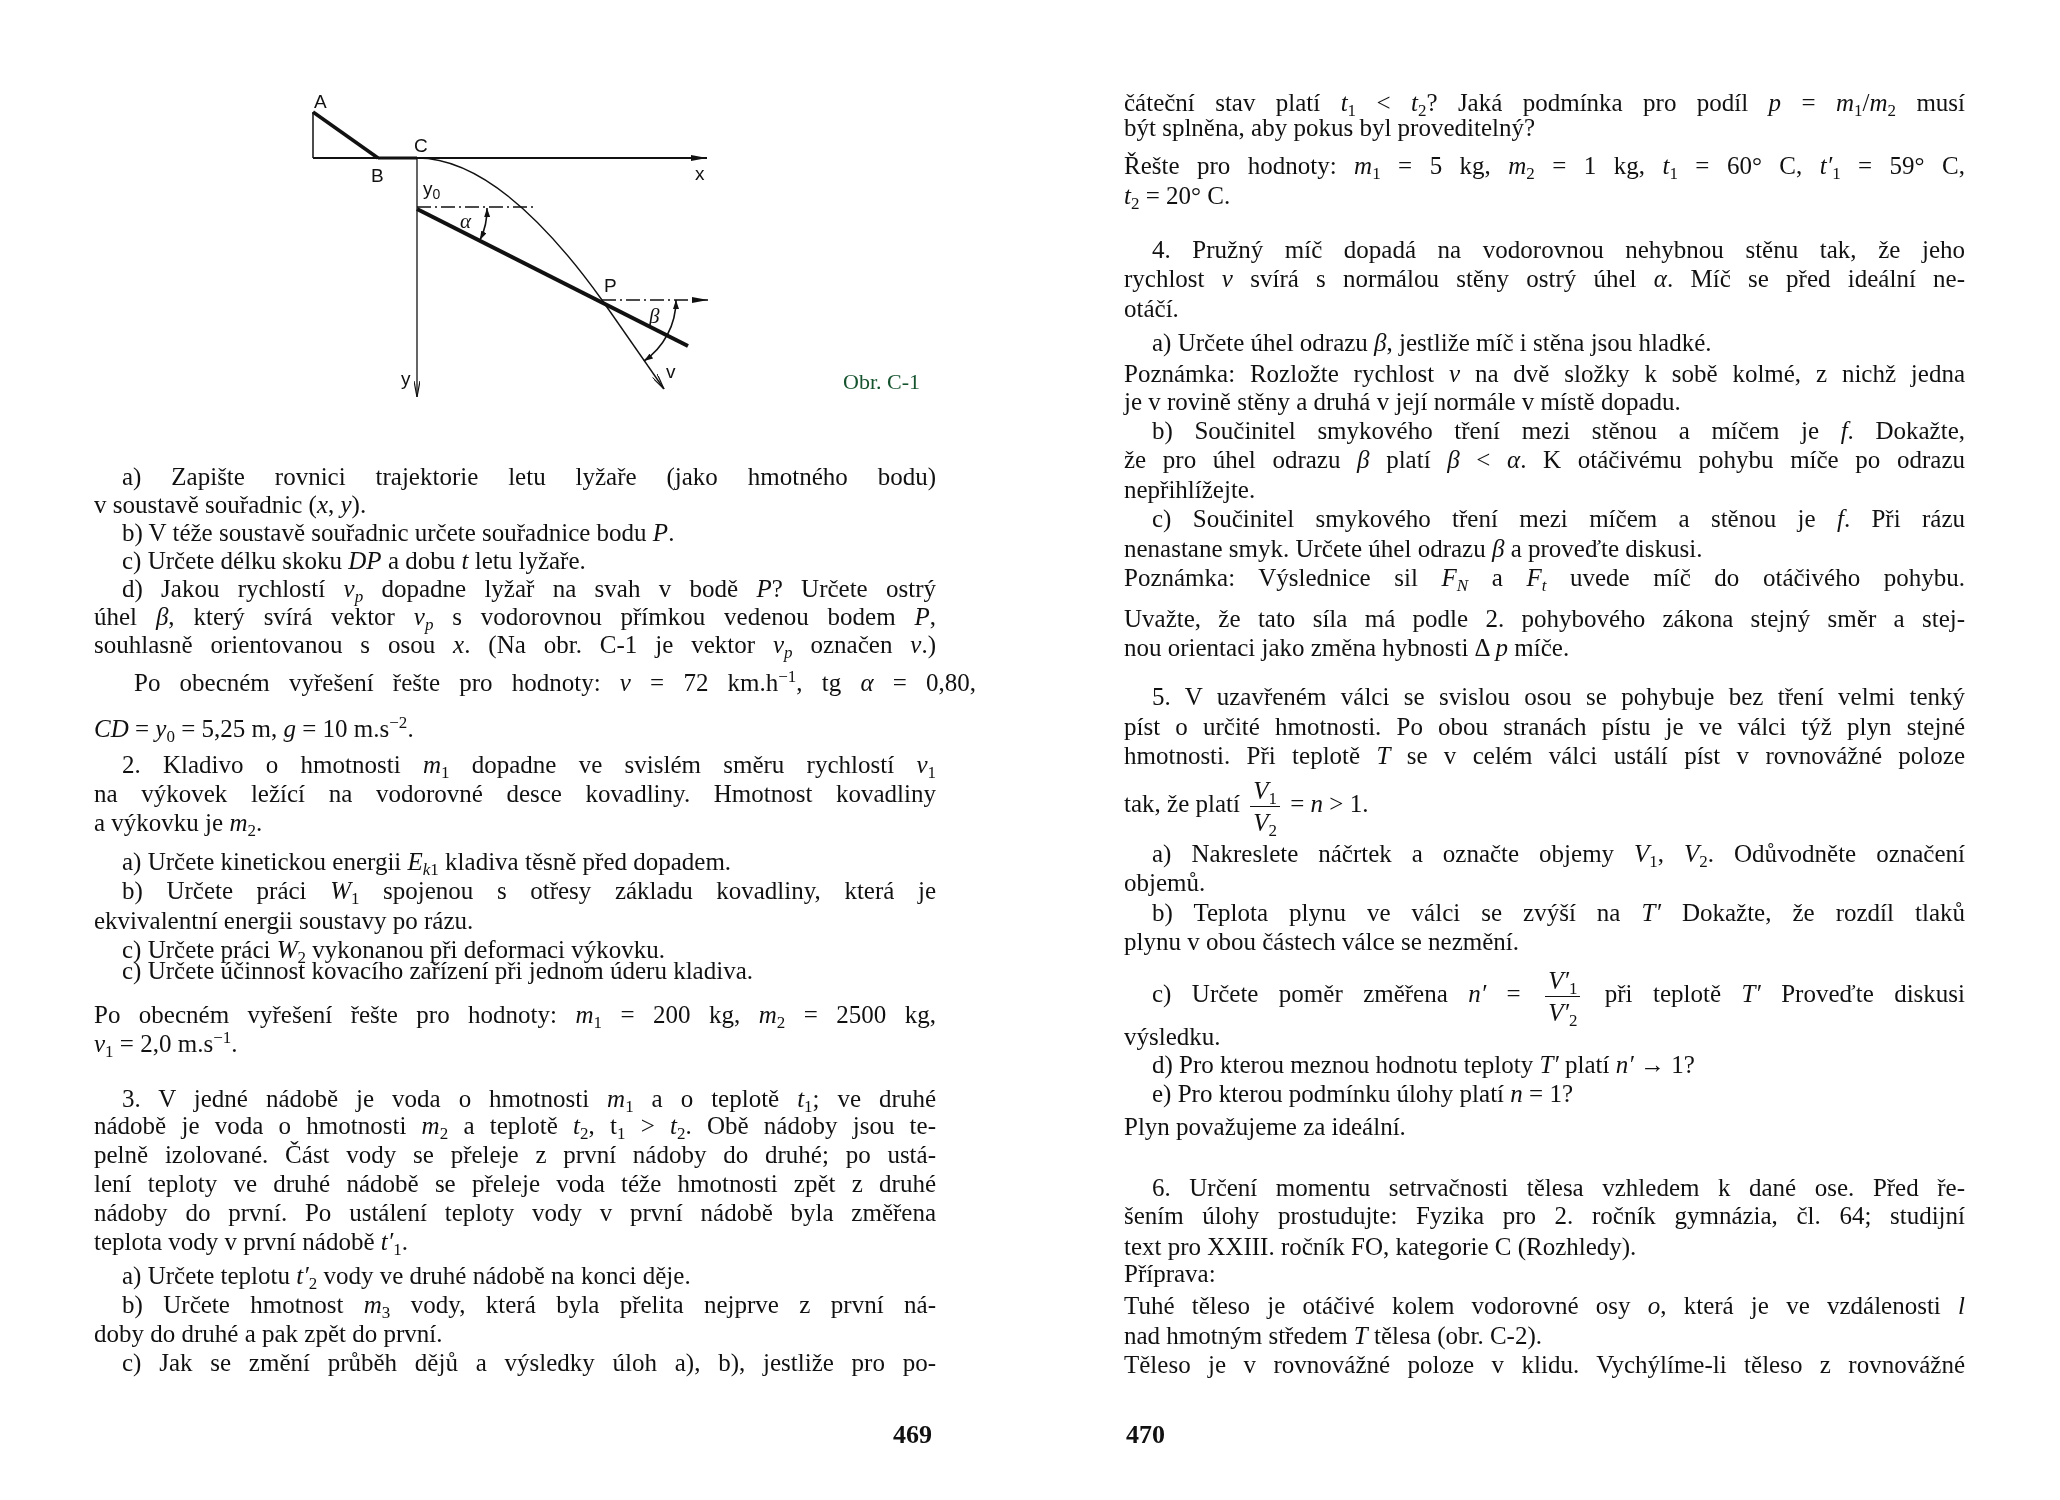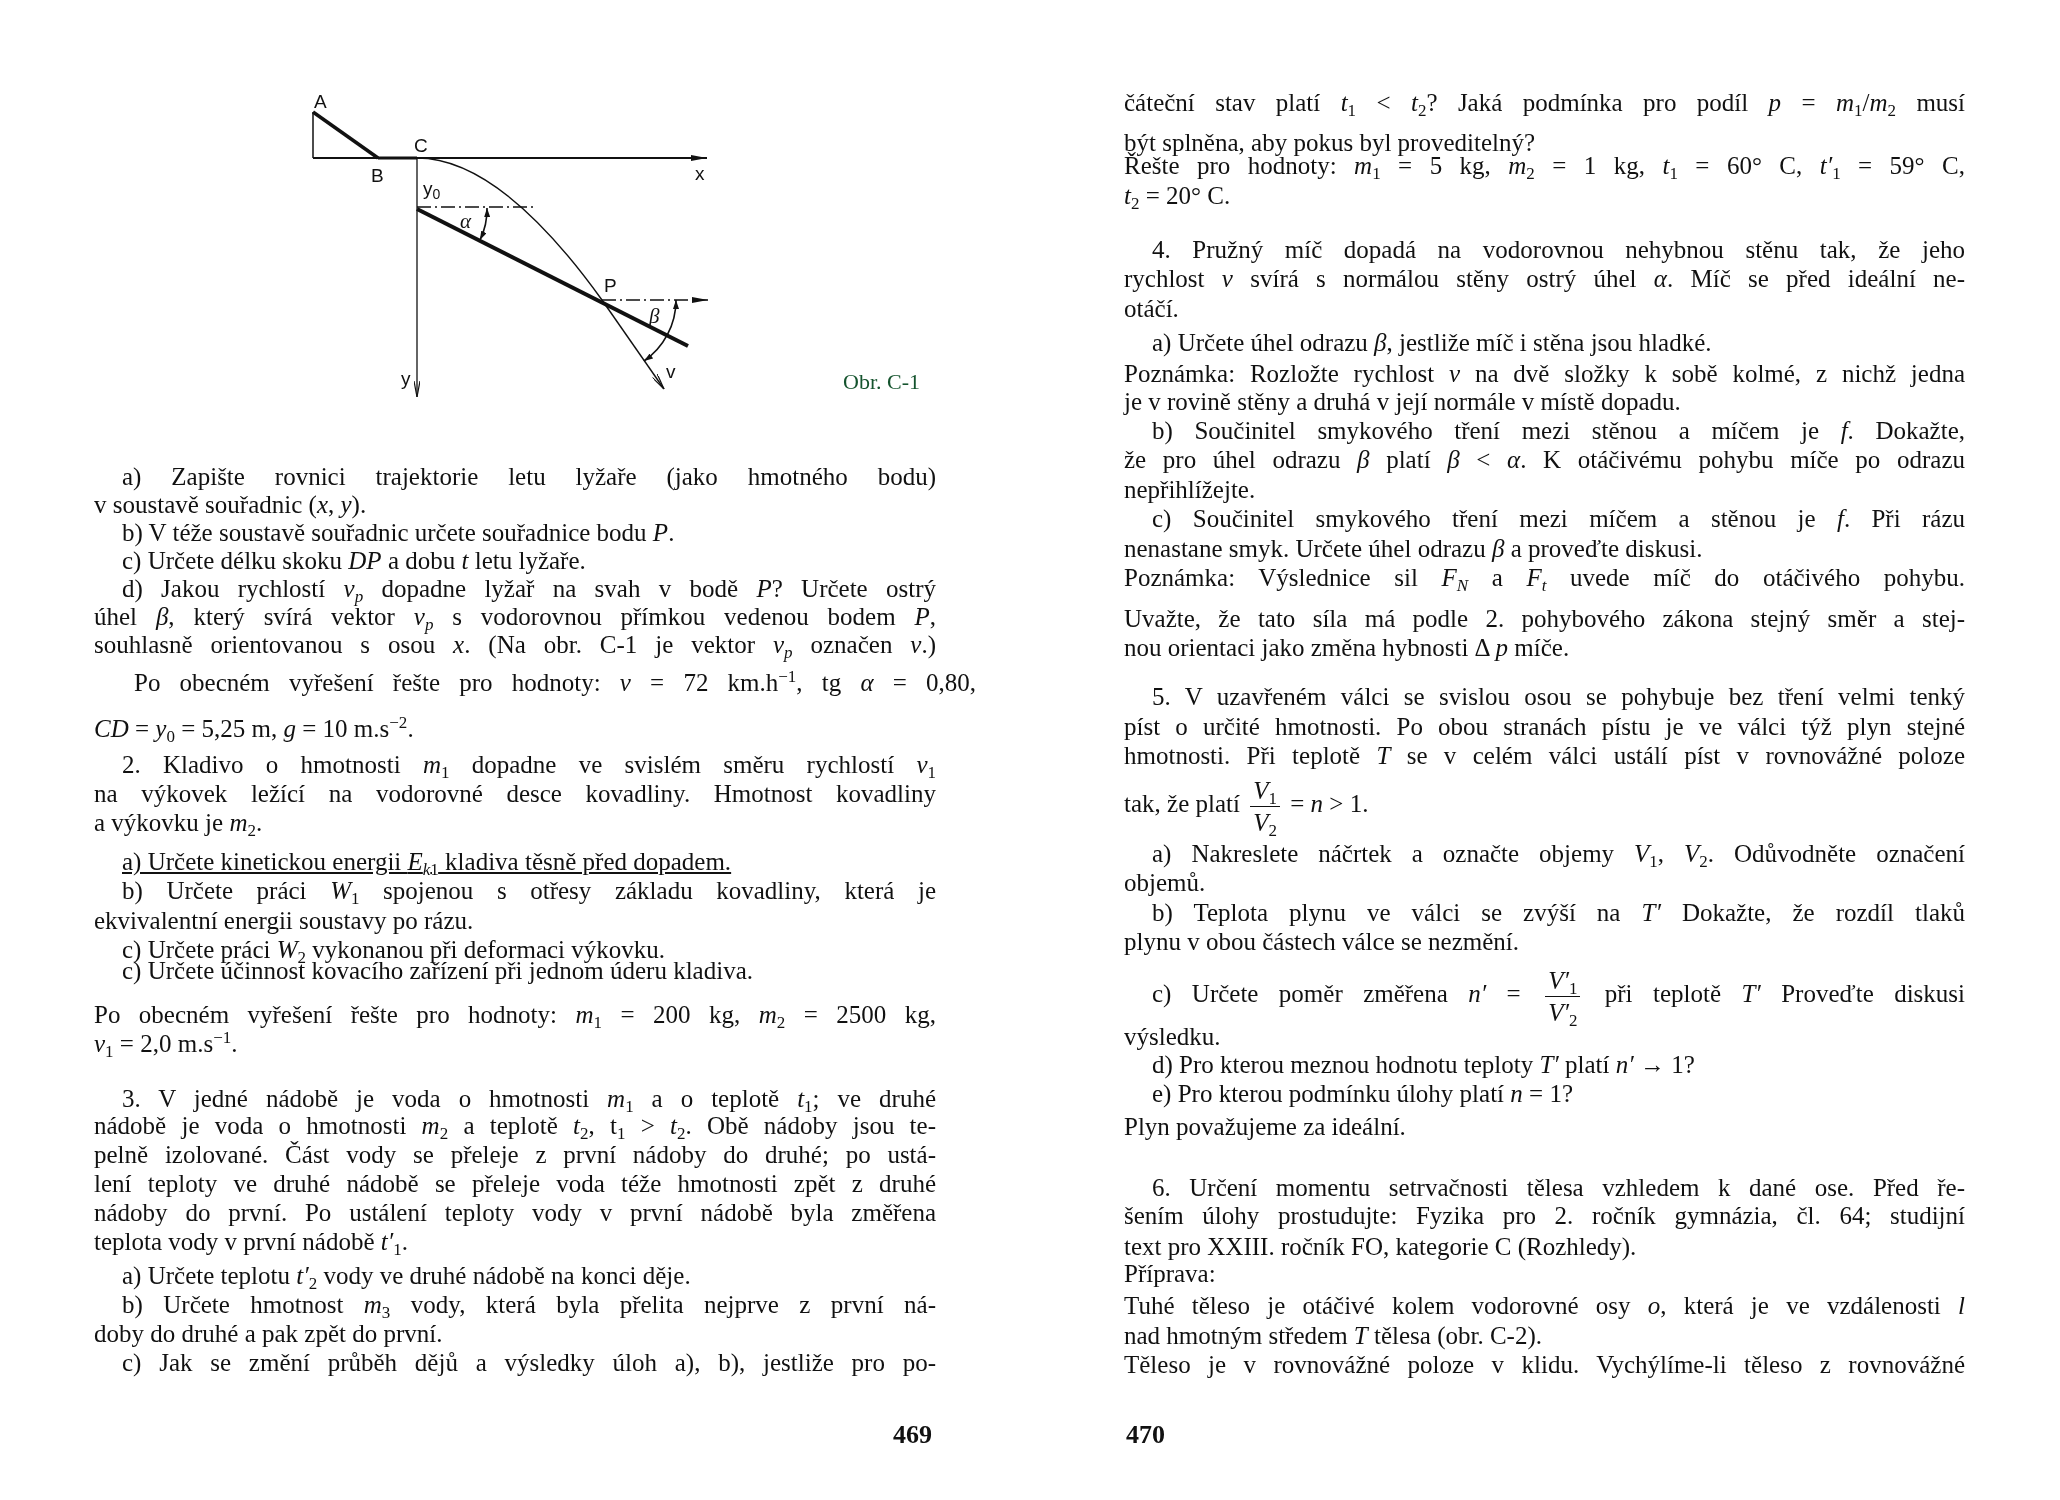--- a/index.html
+++ b/index.html
@@ -91,21 +91,21 @@
   <div class="ln L l ind" style="top: 546px;"><span>c) Určete délku skoku </span><span class="mi">DP</span><span> a dobu </span><span class="mi">t</span><span> letu lyžaře.</span></div>
   <div class="ln L j ind" style="top: 574px;"><span>d) Jakou rychlostí </span><span class="mi">v</span><span class="sub mi">p</span><span> dopadne lyžař na svah v bodě </span><span class="mi">P</span><span>? Určete ostrý</span></div>
   <div class="ln L j" style="top: 602px;"><span>úhel </span><span class="mi">β</span><span>, který svírá vektor </span><span class="mi">v</span><span class="sub mi">p</span><span> s vodorovnou přímkou vedenou bodem </span><span class="mi">P</span><span>,</span></div>
   <div class="ln L j" style="top: 630px;"><span>souhlasně orientovanou s osou </span><span class="mi">x</span><span>. (Na obr. C-1 je vektor </span><span class="mi">v</span><span class="sub mi">p</span><span> označen </span><span class="mi">v</span><span>.)</span></div>
   <div class="ln L j" style="top: 668px; margin-left: 40px;"><span>Po obecném vyřešení řešte pro hodnoty: </span><span class="mi">v</span><span> = 72 km.h</span><span class="sup">−1</span><span>, tg </span><span class="mi">α</span><span> = 0,80,</span></div>
   <div class="ln L l" style="top: 714px; text-align: center;"><span class="mi">CD</span><span> = </span><span class="mi">y</span><span class="sub">0</span><span> = 5,25 m, </span><span class="mi">g</span><span> = 10 m.s</span><span class="sup">−2</span><span>.</span></div>
 
   <div class="ln L j ind" style="top: 750px;"><span>2. Kladivo o hmotnosti </span><span class="mi">m</span><span class="sub">1</span><span> dopadne ve svislém směru rychlostí </span><span class="mi">v</span><span class="sub">1</span></div>
   <div class="ln L j" style="top: 779px;"><span>na výkovek ležící na vodorovné desce kovadliny. Hmotnost kovadliny</span></div>
   <div class="ln L l" style="top: 808px;"><span>a výkovku je </span><span class="mi">m</span><span class="sub">2</span><span>.</span></div>
-  <div class="ln L l ind" style="top: 847px; text-decoration: underline;"><span>a) Určete kinetickou energii </span><span class="mi">E</span><span class="sub mi">k</span><span class="sub">1</span><span> kladiva těsně před dopadem.</span></div>
+  <div class="ln L l ind" style="top: 847px;"><span>a) Určete kinetickou energii </span><span class="mi">E</span><span class="sub mi">k</span><span class="sub">1</span><span> kladiva těsně před dopadem.</span></div>
   <div class="ln L j ind" style="top: 876px;"><span>b) Určete práci </span><span class="mi">W</span><span class="sub">1</span><span> spojenou s otřesy základu kovadliny, která je</span></div>
   <div class="ln L l" style="top: 906px;"><span>ekvivalentní energii soustavy po rázu.</span></div>
   <div class="ln L l ind" style="top: 935px;"><span>c) Určete práci </span><span class="mi">W</span><span class="sub">2</span><span> vykonanou při deformaci výkovku.</span></div>
   <div class="ln L l ind" style="top: 956px; text-align: right;"><span>c) Určete účinnost kovacího zařízení při jednom úderu kladiva.</span></div>
   <div class="ln L j" style="top: 1000px;"><span>Po obecném vyřešení řešte pro hodnoty: </span><span class="mi">m</span><span class="sub">1</span><span> = 200 kg, </span><span class="mi">m</span><span class="sub">2</span><span> = 2500 kg,</span></div>
   <div class="ln L l" style="top: 1029px;"><span class="mi">v</span><span class="sub">1</span><span> = 2,0 m.s</span><span class="sup">−1</span><span>.</span></div>
 
   <div class="ln L j ind" style="top: 1084px;"><span>3. V jedné nádobě je voda o hmotnosti </span><span class="mi">m</span><span class="sub">1</span><span> a o teplotě </span><span class="mi">t</span><span class="sub">1</span><span>; ve druhé</span></div>
   <div class="ln L j" style="top: 1111px;"><span>nádobě je voda o hmotnosti </span><span class="mi">m</span><span class="sub">2</span><span> a teplotě </span><span class="mi">t</span><span class="sub">2</span><span>, t</span><span class="sub">1</span><span> &gt; </span><span class="mi">t</span><span class="sub">2</span><span>. Obě nádoby jsou te-</span></div>
   <div class="ln L j" style="top: 1140px;"><span>pelně izolované. Část vody se přeleje z první nádoby do druhé; po ustá-</span></div>
@@ -115,21 +115,21 @@
   <div class="ln L l ind" style="top: 1261px;"><span>a) Určete teplotu </span><span class="mi">t′</span><span class="sub">2</span><span> vody ve druhé nádobě na konci děje.</span></div>
   <div class="ln L j ind" style="top: 1290px;"><span>b) Určete hmotnost </span><span class="mi">m</span><span class="sub">3</span><span> vody, která byla přelita nejprve z první ná-</span></div>
   <div class="ln L l" style="top: 1319px;"><span>doby do druhé a pak zpět do první.</span></div>
   <div class="ln L j ind" style="top: 1348px;"><span>c) Jak se změní průběh dějů a výsledky úloh a), b), jestliže pro po-</span></div>
 
   <div class="pgno" style="left:893px">469</div>
 </div>
 
 <div class="page">
   <div class="ln R j" style="top: 88px;"><span>čáteční stav platí </span><span class="mi">t</span><span class="sub">1</span><span> &lt; </span><span class="mi">t</span><span class="sub">2</span><span>? Jaká podmínka pro podíl </span><span class="mi">p</span><span> = </span><span class="mi">m</span><span class="sub">1</span><span>/</span><span class="mi">m</span><span class="sub">2</span><span> musí</span></div>
-  <div class="ln R l" style="top: 128px;"><span>být splněna, aby pokus byl proveditelný?</span></div>
+  <div class="ln R l" style="top: 113px;"><span>být splněna, aby pokus byl proveditelný?</span></div>
   <div class="ln R j" style="top: 151px;"><span>Řešte pro hodnoty: </span><span class="mi">m</span><span class="sub">1</span><span> = 5 kg, </span><span class="mi">m</span><span class="sub">2</span><span> = 1 kg, </span><span class="mi">t</span><span class="sub">1</span><span> = 60° C, </span><span class="mi">t′</span><span class="sub">1</span><span> = 59° C,</span></div>
   <div class="ln R l" style="top: 181px;"><span class="mi">t</span><span class="sub">2</span><span> = 20° C.</span></div>
 
   <div class="ln R j ind" style="top: 235px;"><span>4. Pružný míč dopadá na vodorovnou nehybnou stěnu tak, že jeho</span></div>
   <div class="ln R j" style="top: 264px;"><span>rychlost </span><span class="mi">v</span><span> svírá s normálou stěny ostrý úhel </span><span class="mi">α</span><span>. Míč se před ideální ne-</span></div>
   <div class="ln R l" style="top: 294px;"><span>otáčí.</span></div>
   <div class="ln R l ind" style="top: 328px;"><span>a) Určete úhel odrazu </span><span class="mi">β</span><span>, jestliže míč i stěna jsou hladké.</span></div>
   <div class="ln R j" style="top: 359px;"><span>Poznámka: Rozložte rychlost </span><span class="mi">v</span><span> na dvě složky k sobě kolmé, z nichž jedna</span></div>
   <div class="ln R l" style="top: 387px;"><span>je v rovině stěny a druhá v její normále v místě dopadu.</span></div>
   <div class="ln R j ind" style="top: 416px;"><span>b) Součinitel smykového tření mezi stěnou a míčem je </span><span class="mi">f</span><span>. Dokažte,</span></div>

